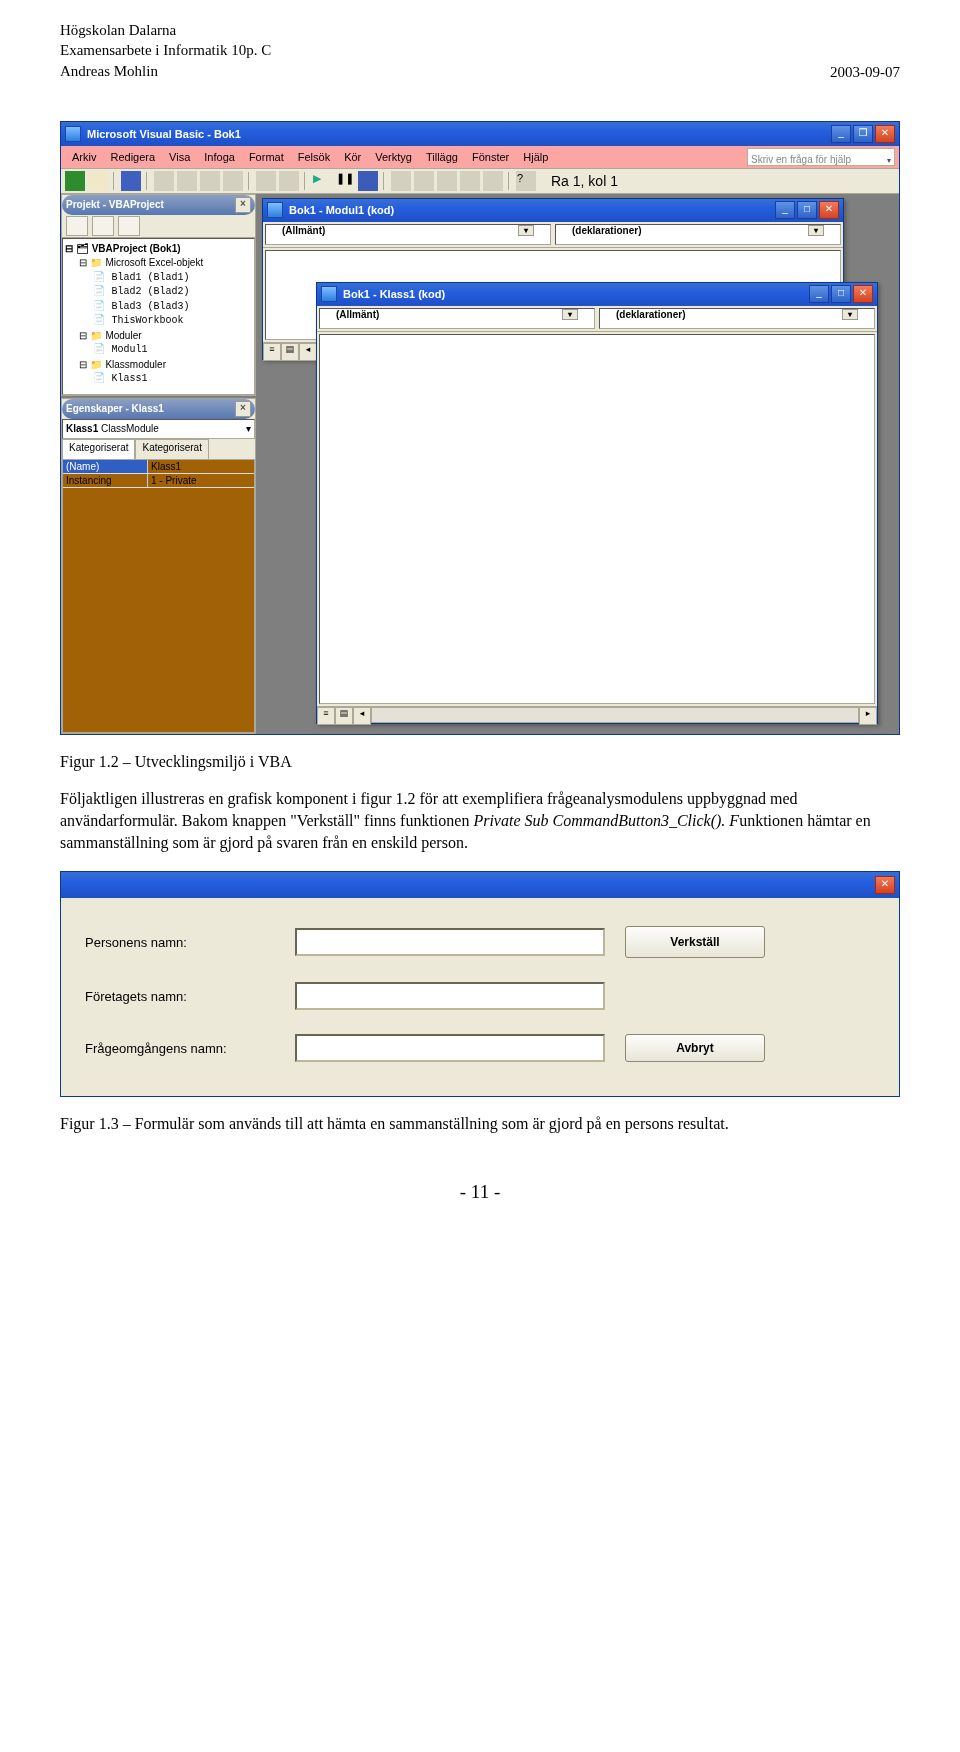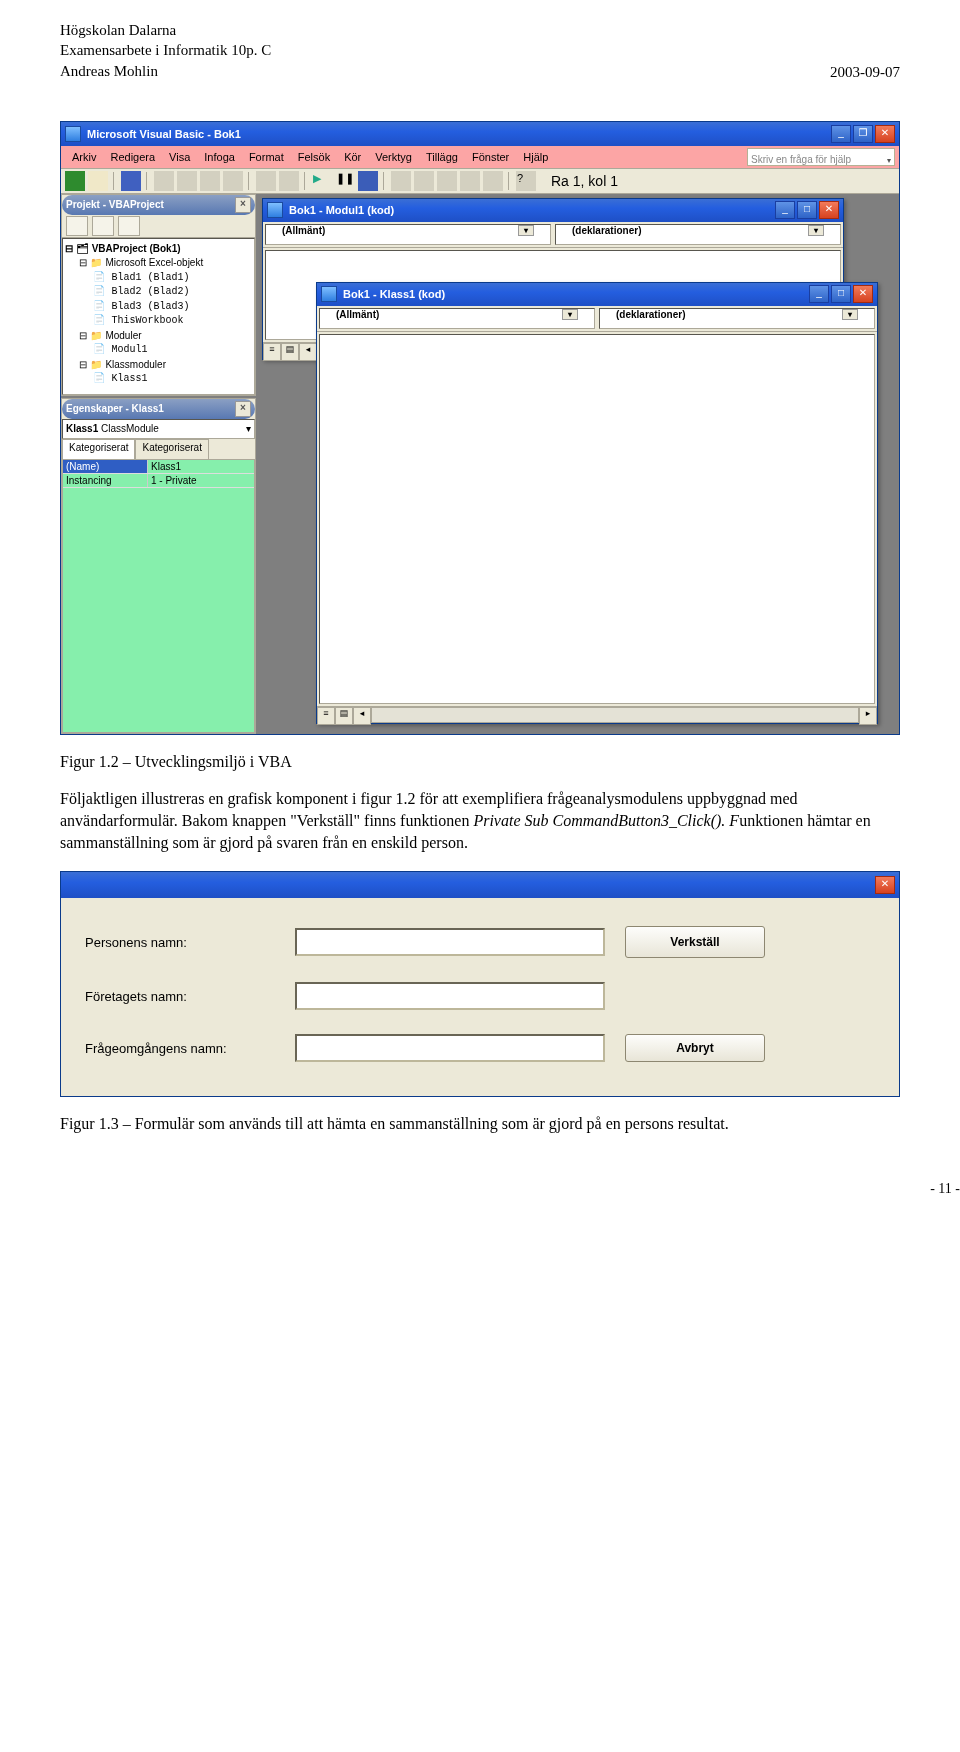--- a/index.html
+++ b/index.html
@@ -109,21 +109,21 @@
   .tree .ind1{padding-left:14px;} .tree .ind2{padding-left:28px;font-family:Liberation Mono, monospace;}
   .bold{font-weight:bold;}
   .project-pane { height: 200px; display:flex;flex-direction:column;}
   .project-pane .tree{flex:1;}
 
   .props-pane { flex:1; display:flex;flex-direction:column; margin-top:2px;}
   .props-select{height:18px;border:1px inset #aca899;background:#fff;display:flex;align-items:center;padding:0 3px;font-size:10px;justify-content:space-between;}
   .tabs{display:flex;height:20px;}
   .tab{border:1px solid #aca899;border-bottom:none;background:#ece9d8;padding:2px 6px;font-size:10px;}
   .tab.active{background:#fff;}
-  .prop-grid{flex:1;background:#86efac;border:1px solid #aca899;font-size:10px;}
+  .prop-grid{flex:1;background:#a16207;border:1px solid #aca899;font-size:10px;}
   .prop-row{display:flex;border-bottom:1px solid #ddd;}
   .prop-row.sel .pn{background:#2f5ec4;color:#fff;}
   .pn{width:78px;padding:1px 3px;border-right:1px solid #ccc;}
   .pv{flex:1;padding:1px 3px;}
 
   .mdi {
     flex:1; position:relative; background:#7f7f7f;
   }
   .child-win{
     position:absolute;
@@ -170,21 +170,21 @@
     height:30px;
     background:linear-gradient(#fdfdfb,#e8e5d7);
     border:1px solid #8d8771;
     border-radius:3px;
     font-weight:bold; font-size:12px;
     display:flex;align-items:center;justify-content:center;
   }
   .fbutton.small{height:26px;}
   .form-blank-cell{}
 
-  .page-num{ text-align:right; padding: 32px 0 18px; font-size:14px;}
+  .page-num{ text-align:center; padding: 32px 0 18px; font-size:19px;}
 </style>
 </head>
 <body>
 
 <div class="page-header">
   <div class="hdr-left">
     <div>Högskolan Dalarna</div>
     <div>Examensarbete i Informatik 10p. C</div>
     <div>Andreas Mohlin</div>
   </div>

